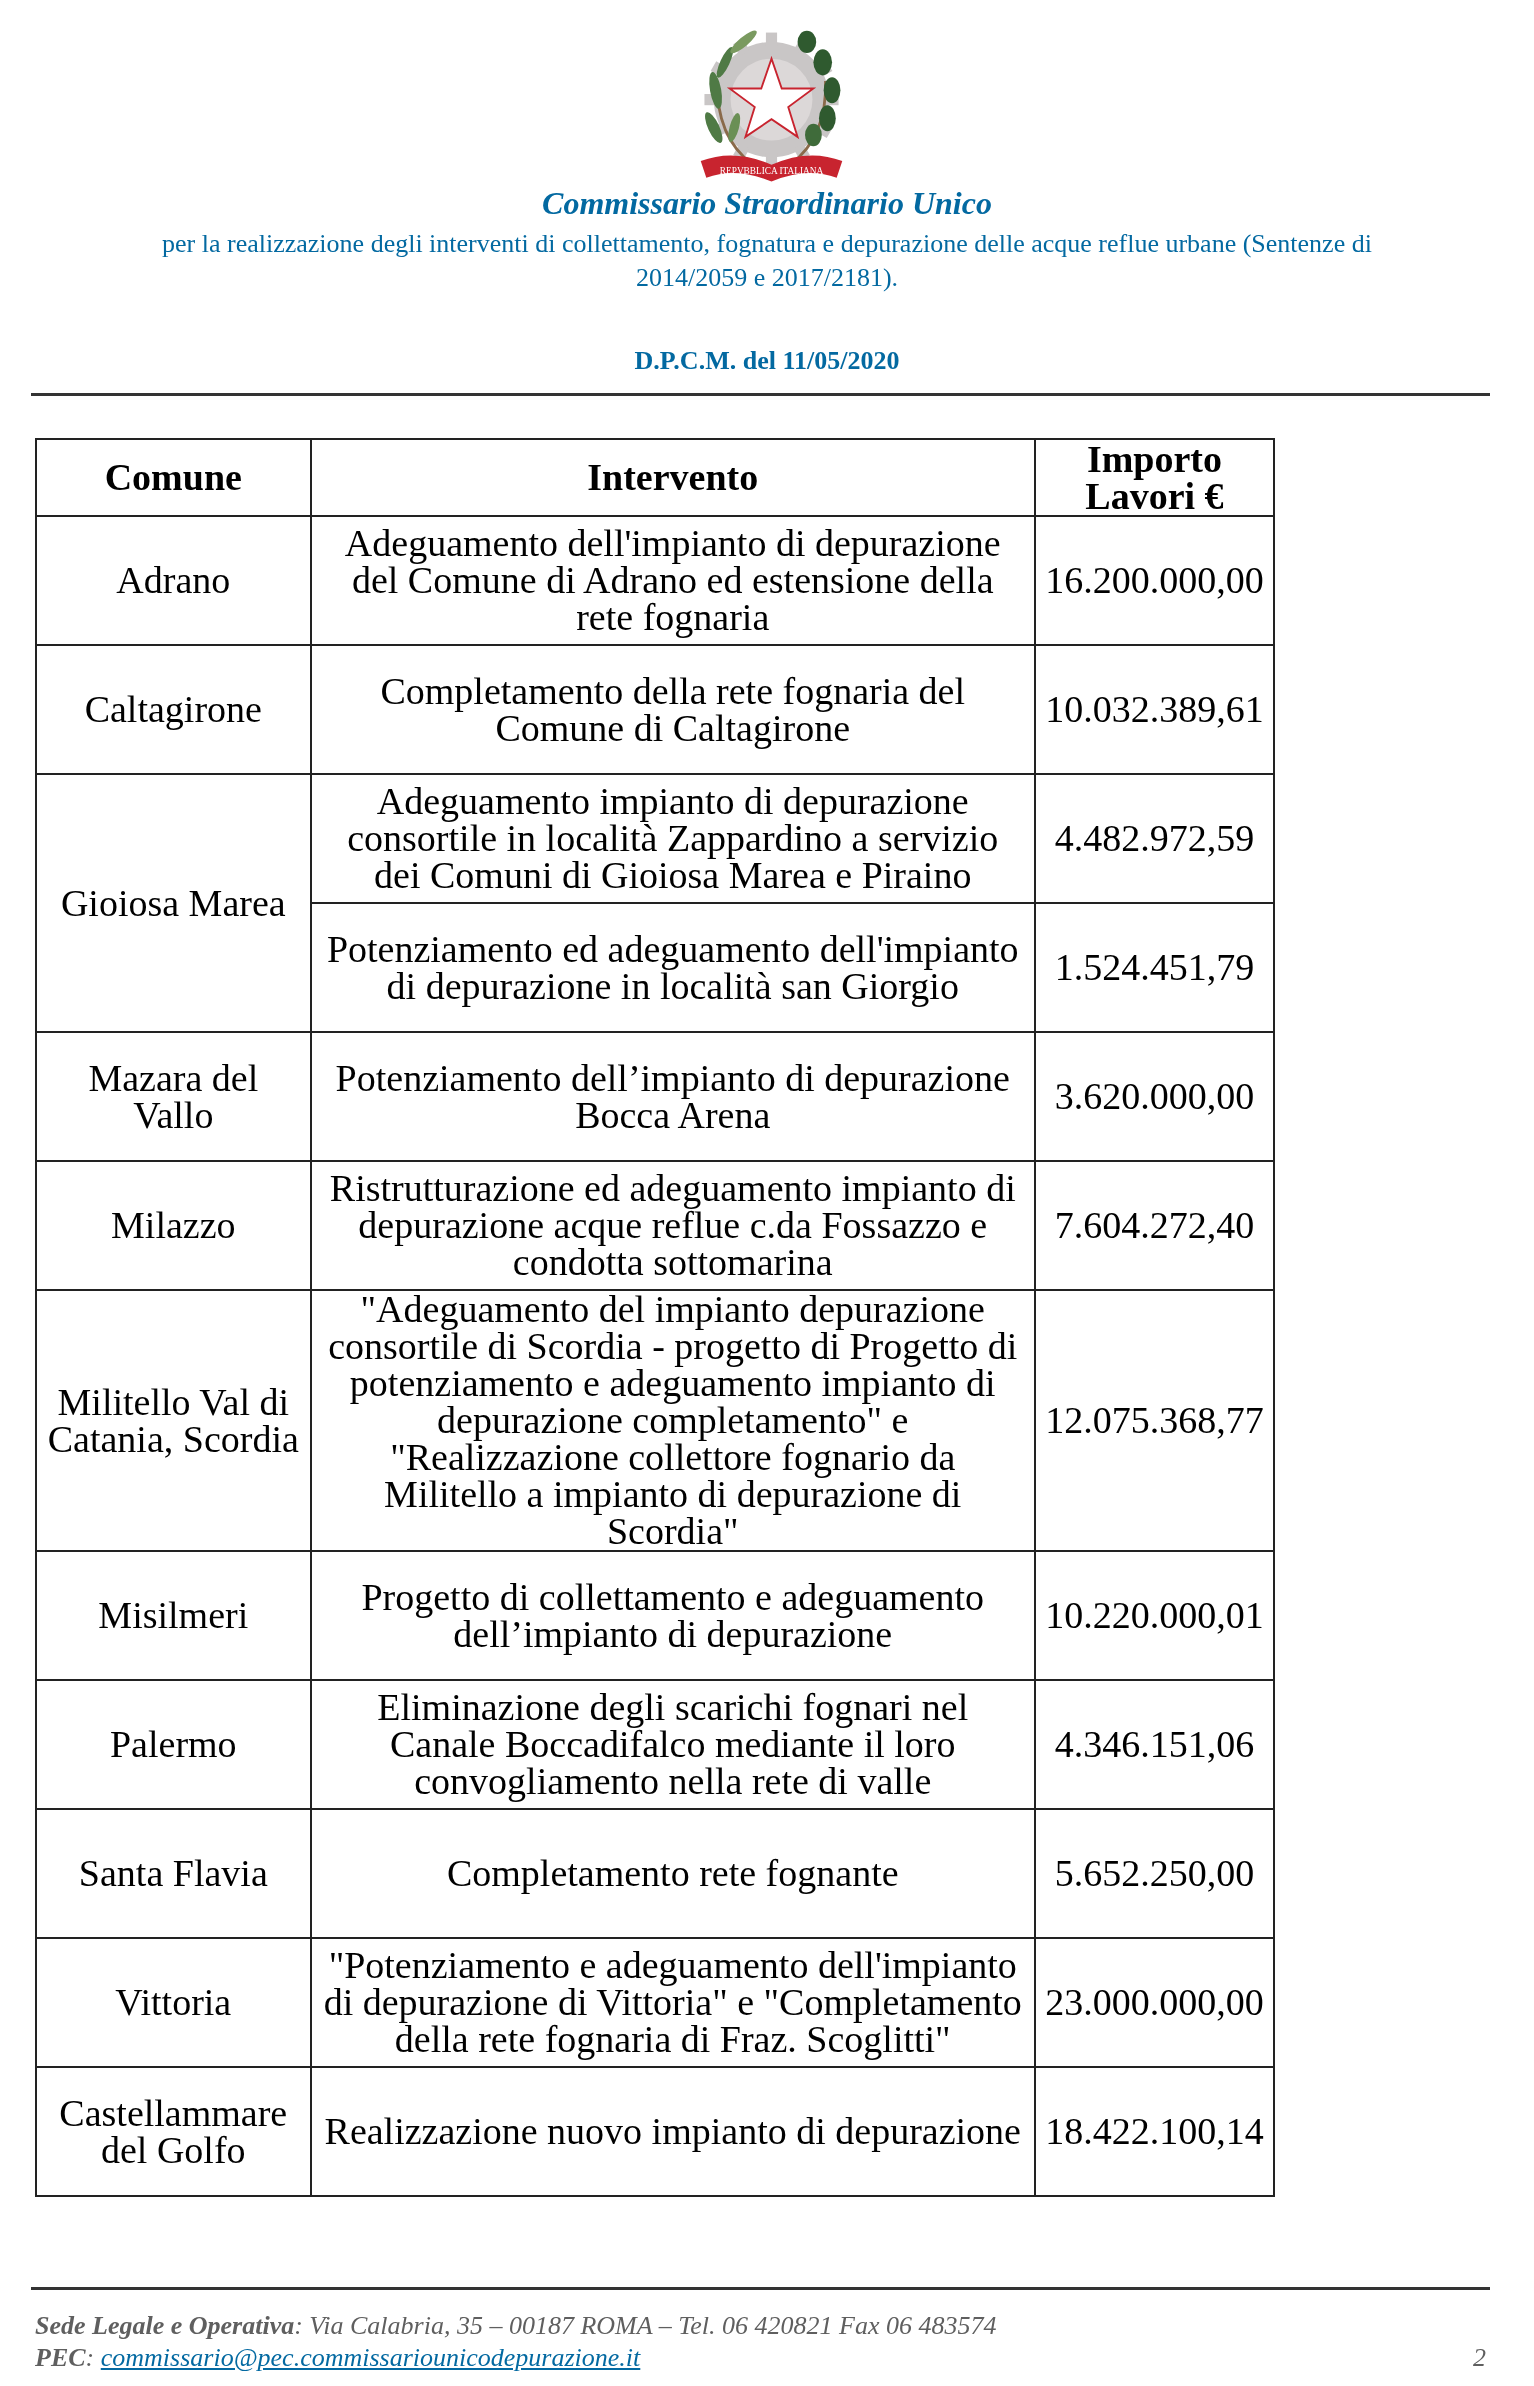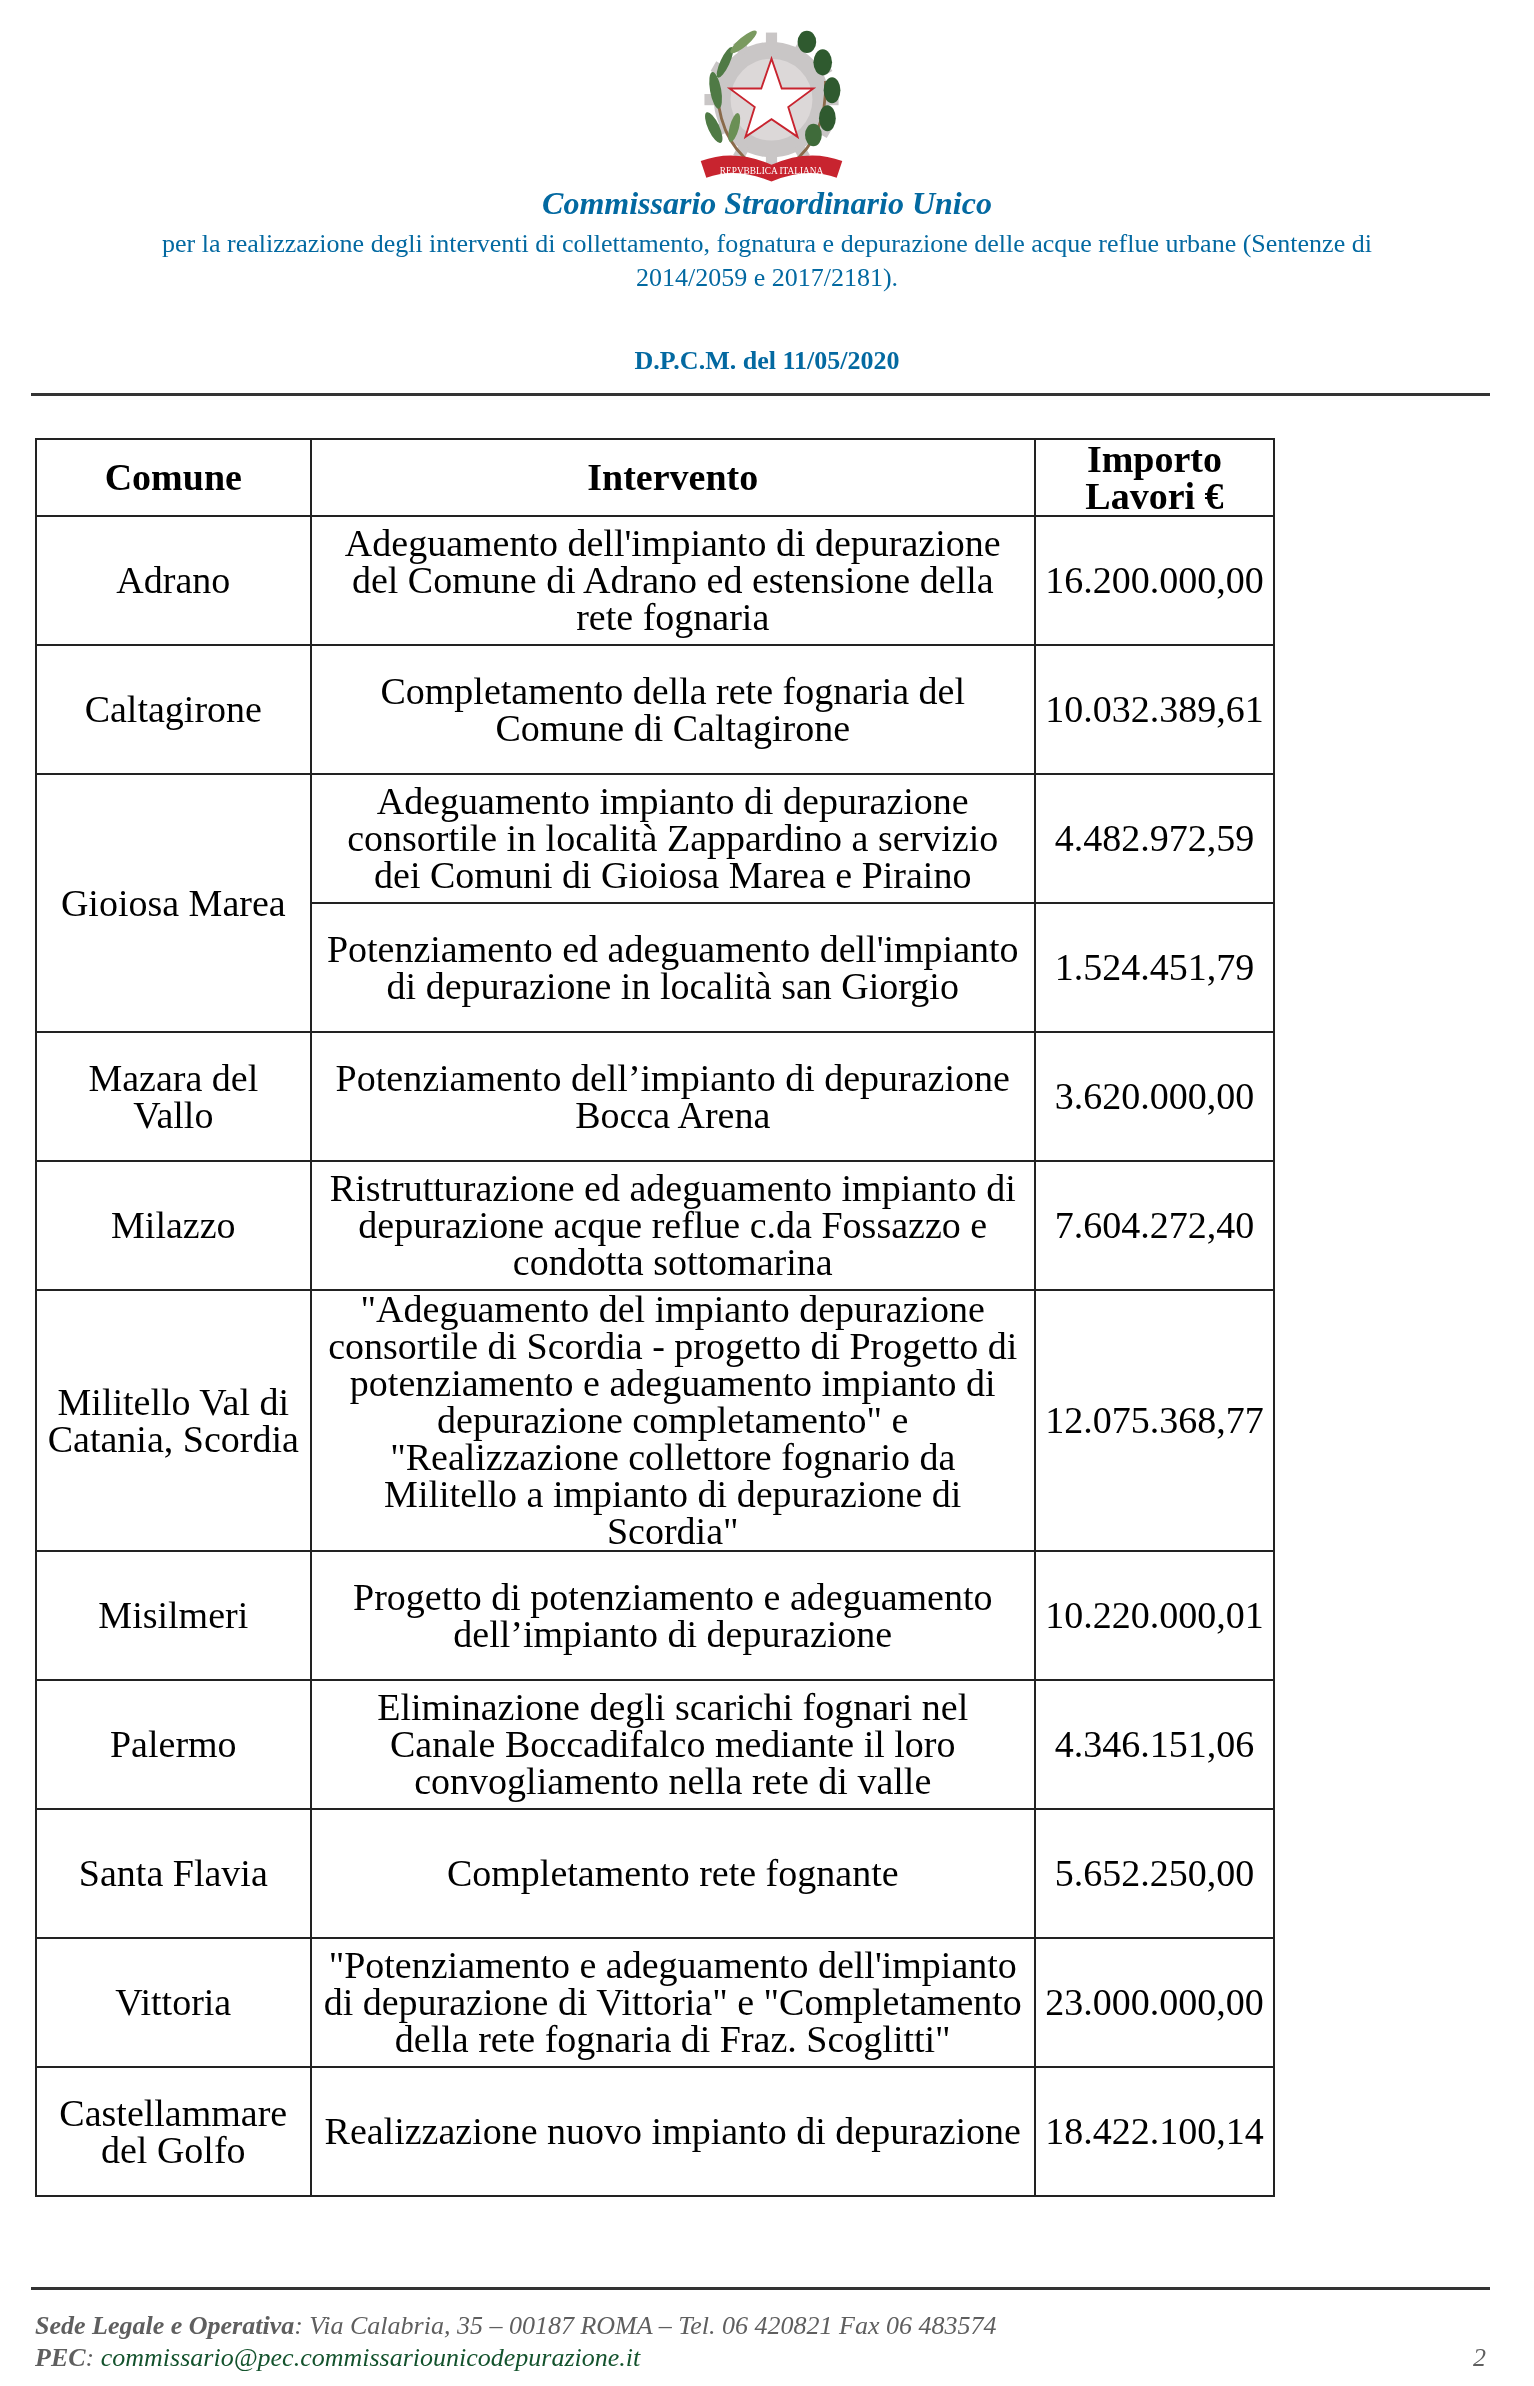--- a/index.html
+++ b/index.html
@@ -19,21 +19,21 @@
   table.grid th { font-weight: bold; height: 75px; }
   .c1 { width: 254px; }
   .c3 { width: 207px; }
   tr.r { height: 129px; }
   tr.r2 { height: 238px; }
   td.amt { white-space: nowrap; padding: 0 3.7px; }
   .footer { position: absolute; left: 35px; color: #5f5f5f; font-style: italic; font-size: 26px; line-height: 32px; }
   .footer b { font-weight: bold; }
   .f1 { top: 2310px; }
   .f2 { top: 2342px; }
-  .footer a { color: #14532d; }
+  .footer a { color: #0369a1; text-decoration: underline; }
   .pagenum { position: absolute; right: 48px; top: 2342px; color: #5f5f5f; font-style: italic; font-size: 26px; line-height: 32px; }
 </style>
 </head>
 <body>
 
 <div class="emblem">
   <svg width="149" height="166" viewBox="0 0 160 178">
 
     <g>
       <circle cx="80" cy="80" r="62" fill="#c9c6c6"></circle>
@@ -131,21 +131,21 @@
       <td>Ristrutturazione ed adeguamento impianto di depurazione acque reflue c.da Fossazzo e condotta sottomarina</td>
       <td class="amt">7.604.272,40</td>
     </tr>
     <tr class="r2">
       <td>Militello Val di Catania, Scordia</td>
       <td>"Adeguamento del impianto depurazione consortile di Scordia - progetto di Progetto di potenziamento e adeguamento impianto di depurazione completamento" e "Realizzazione collettore fognario da Militello a impianto di depurazione di Scordia"</td>
       <td class="amt">12.075.368,77</td>
     </tr>
     <tr class="r">
       <td>Misilmeri</td>
-      <td>Progetto di potenziamento e adeguamento dell’impianto di depurazione</td>
+      <td>Progetto di collettamento e adeguamento dell’impianto di depurazione</td>
       <td class="amt">10.220.000,01</td>
     </tr>
     <tr class="r">
       <td>Palermo</td>
       <td>Eliminazione degli scarichi fognari nel Canale Boccadifalco mediante il loro convogliamento nella rete di valle</td>
       <td class="amt">4.346.151,06</td>
     </tr>
     <tr class="r">
       <td>Santa Flavia</td>
       <td>Completamento rete fognante</td>

